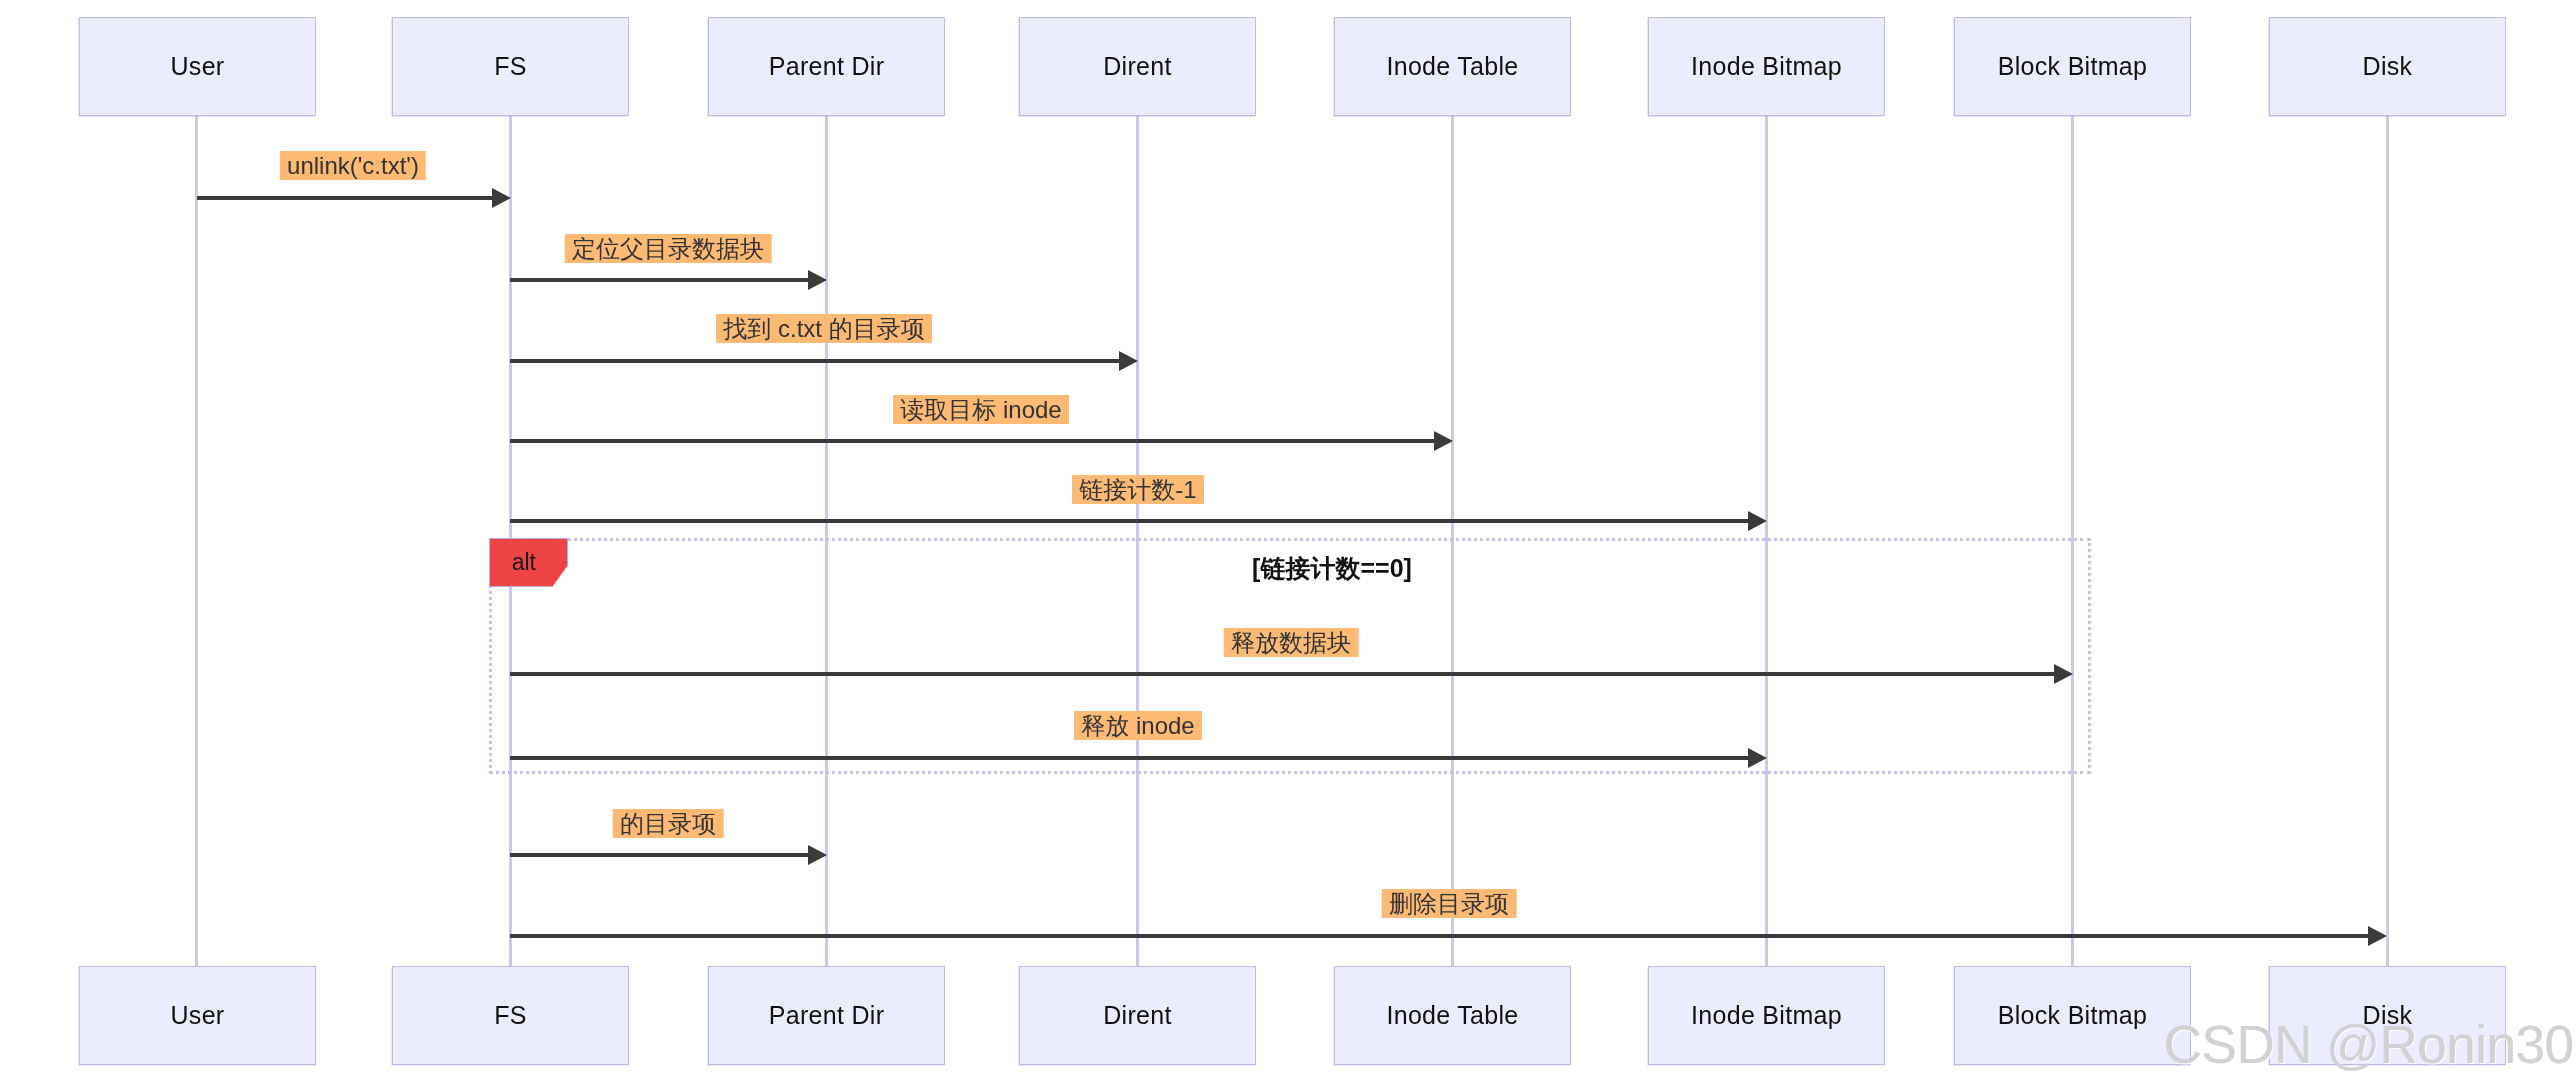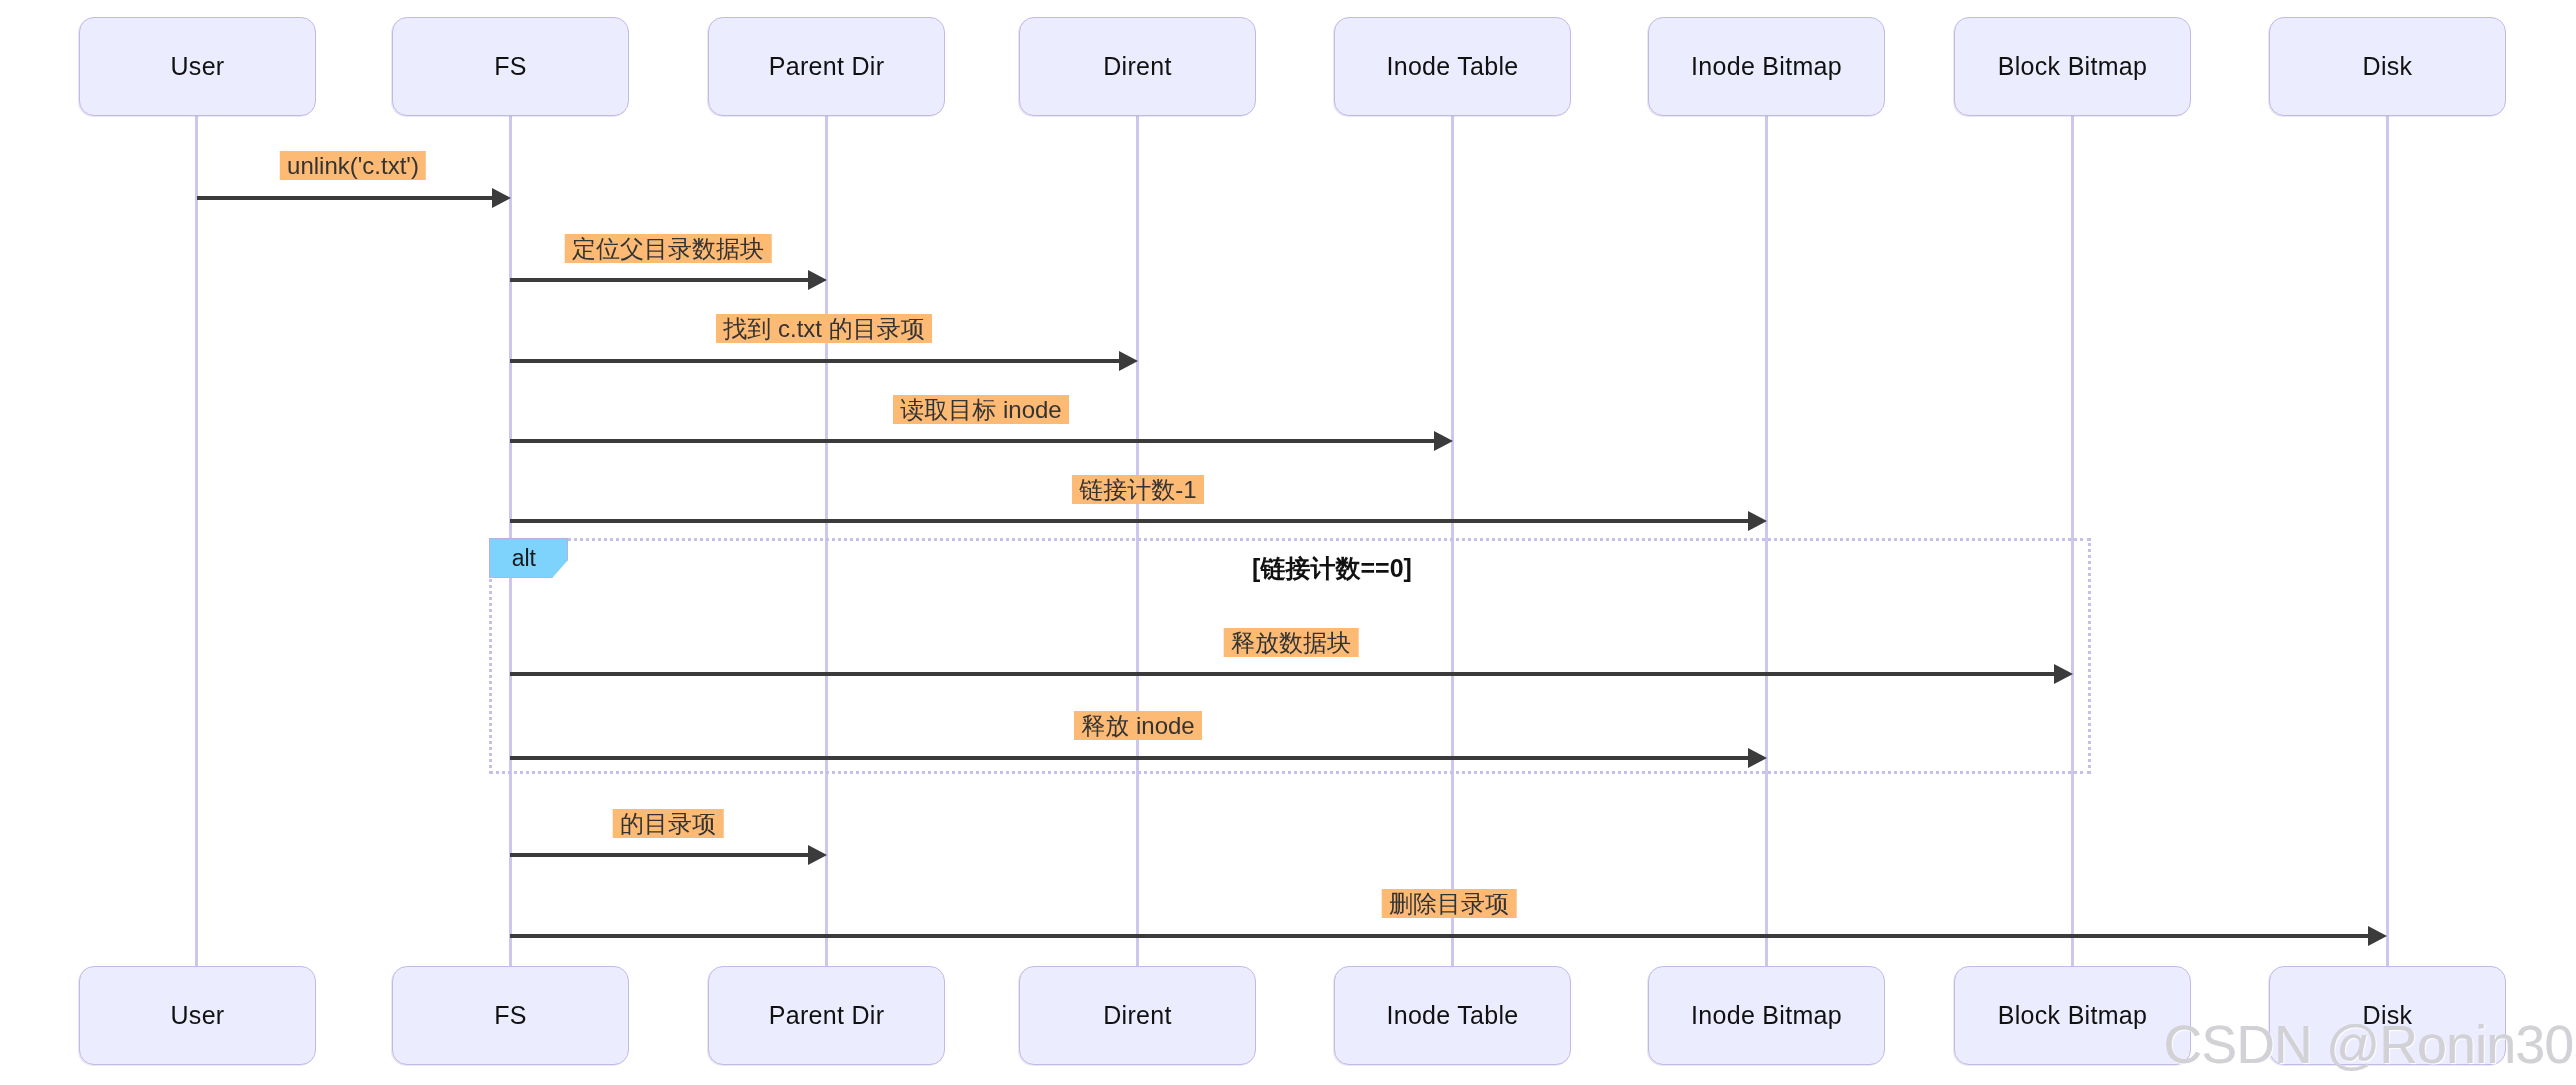--- a/index.html
+++ b/index.html
@@ -14,21 +14,21 @@
 
   
   .lifeline{
     position:absolute;top:116px;height:850px;width:2.6px;
     background:#cfc6ee;z-index:1;
   }
 
   
   .actor{
     position:absolute;width:237px;height:99px;
-    background:#ececff;border:1px solid #c3b9e8;border-radius:15px;
+    background:#ececff;border:1px solid #c3b9e8;border-radius:0;
     display:flex;align-items:center;justify-content:center;
     z-index:6;box-sizing:border-box;
     box-shadow:-1px 1px 0 rgba(170,160,215,0.25);
   }
   .actor-label{
     font-size:25px;color:#111111;letter-spacing:0.3px;white-space:nowrap;
   }
 
   
   .arrow{
@@ -49,22 +49,22 @@
     font-size:24px;color:#333333;white-space:nowrap;
     background:#fdba74;padding:0 7.3px;z-index:5;text-align:center;
   }
 
   
   .alt-frame{
     position:absolute;left:489px;top:538px;width:1602px;height:236px;
     border:3.1px dotted #c8bfe9;box-sizing:border-box;z-index:2;
   }
   .alt-tab{
-    position:absolute;left:489px;top:538px;width:79px;height:40px;
-    background:#7dd3fc;border:1px solid #b9aee3;box-sizing:border-box;
+    position:absolute;left:489px;top:538px;width:79px;height:49px;
+    background:#ef4444;border:1px solid #b9aee3;box-sizing:border-box;
     clip-path:polygon(0 0,100% 0,100% 55%,80% 100%,0 100%);
     display:flex;align-items:center;justify-content:center;
     z-index:3;
   }
   .alt-tab span{font-size:23px;color:#1a1a1a;padding-right:9.4px;}
   .alt-condition{
     position:absolute;left:1332px;top:544px;transform:translateX(-50%);
     font-size:25px;font-weight:bold;color:#111111;white-space:nowrap;z-index:3;margin-top:8px;
   }
 

